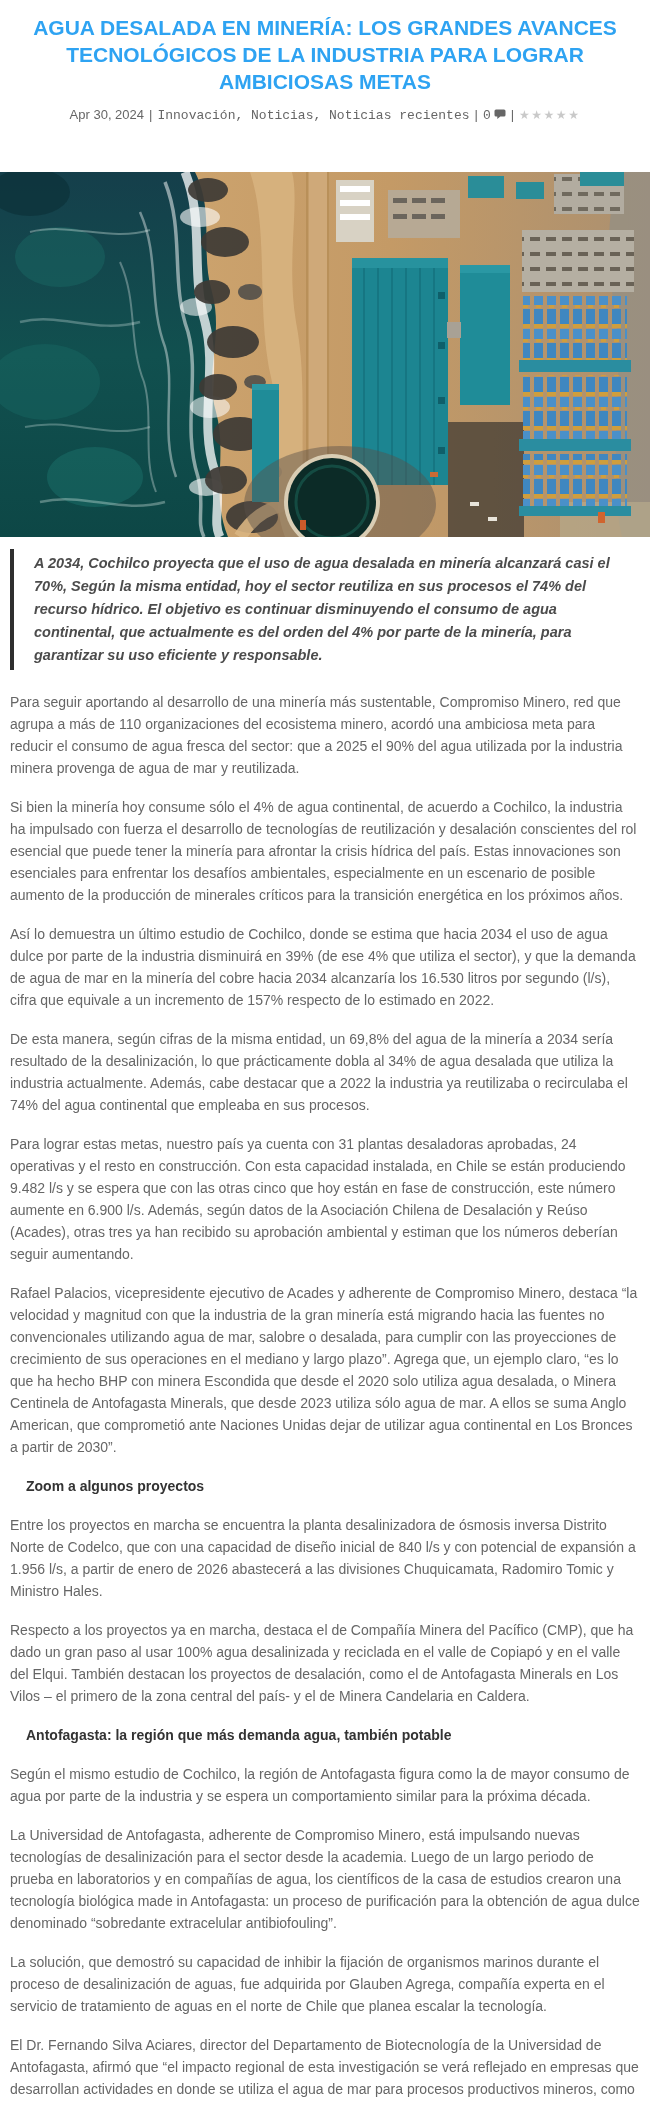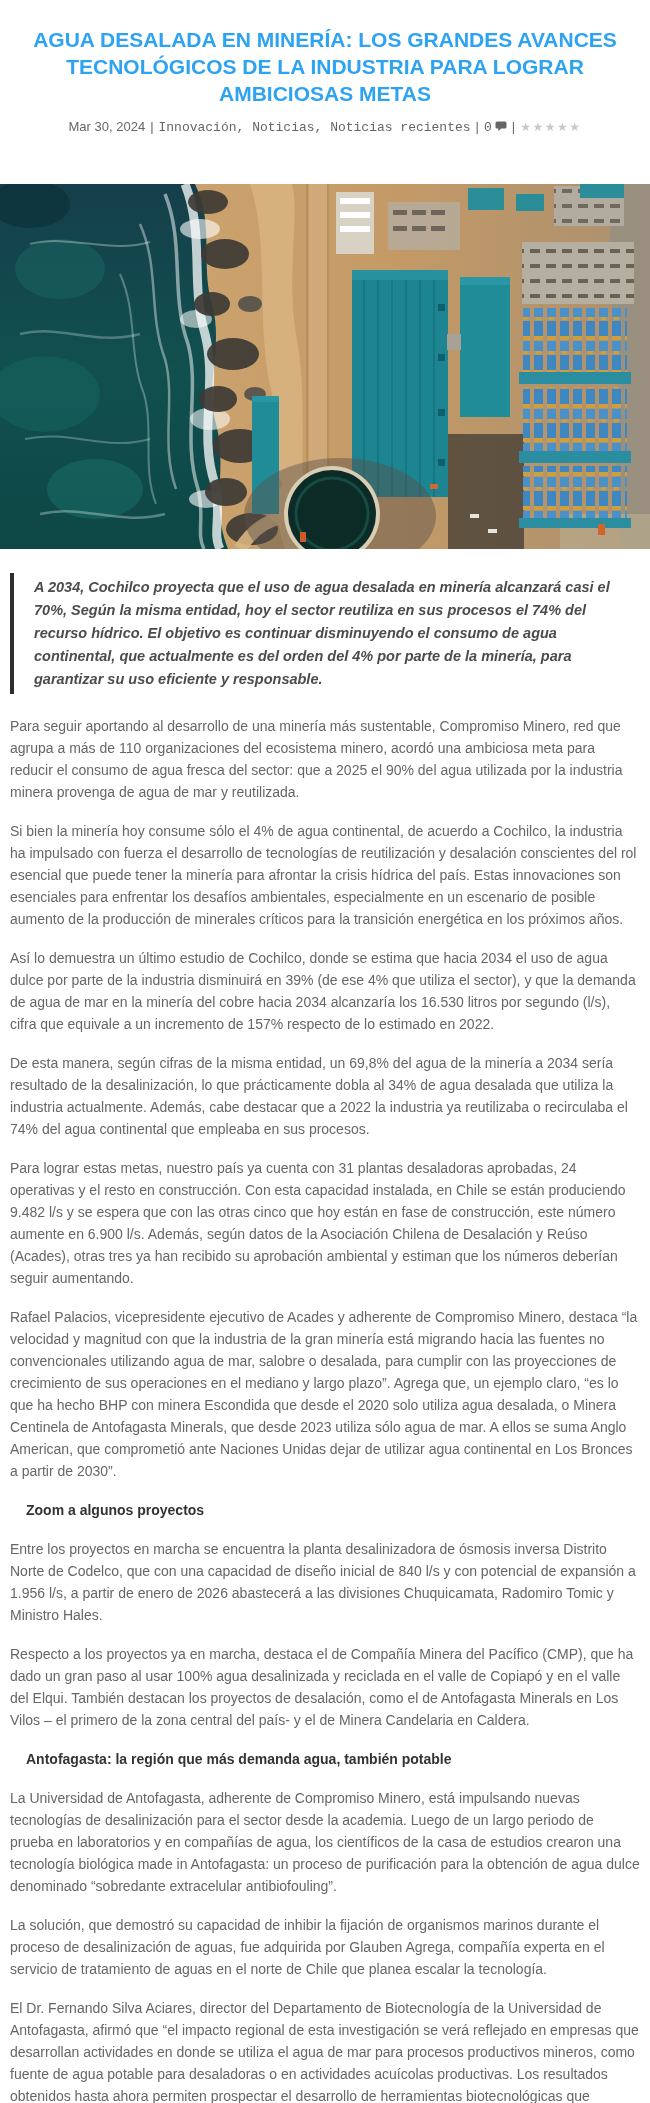--- a/index.html
+++ b/index.html
@@ -1,49 +1,49 @@
 <!DOCTYPE html>
 <html lang="es"><head>
 <meta charset="utf-8">
 <style>
   html,body{margin:0;padding:0;background:#fff;}
   body{font-family:"Liberation Sans","DejaVu Sans",sans-serif;-webkit-font-smoothing:antialiased;}
   .page{width:650px;height:2103px;overflow:hidden;background:#fff;position:relative;}
 
   
-  .post-header{padding:26px 26px 0;text-align:center;}
+  .post-header{padding:14px 26px 0;text-align:center;}
   .post-title{margin:0 auto;max-width:600px;font-size:21px;line-height:27px;font-weight:700;color:#2ea3f2;}
   .post-meta{margin-top:11px;font-size:13px;line-height:17px;color:#666;}
   .post-meta a{color:#666;text-decoration:none;font-family:Liberation Mono, monospace;}
   .meta-sep{margin:0 5px;color:#666;}
   .bubble-icon{vertical-align:-1px;margin-left:3px;}
   .meta-stars{font-family:"DejaVu Sans",sans-serif;color:#c9c9c9;font-size:12px;letter-spacing:1.5px;}
 
   
   .hero{margin:48px 0 0;padding:0;}
   .hero svg{display:block;}
 
   
-  .lead-quote{margin:24px 30px 0 10px;border-left:4px solid #2e2e2e;padding:3px 0 3px 20px;
+  .lead-quote{margin:12px 30px 0 10px;border-left:4px solid #2e2e2e;padding:3px 0 3px 20px;
     font-style:italic;font-weight:700;font-size:14.5px;line-height:23px;color:#4c4c4c;}
 
   
   .article-body{padding:21px 10px 0;}
   .article-body p{margin:0 0 17px;font-size:14px;line-height:22px;color:#666;}
   .article-body h4{margin:0 16px 17px;font-size:14px;line-height:22px;font-weight:700;color:#333;}
 </style>
 </head>
 <body>
 
 <main class="page">
 
   <header class="post-header">
     <h1 class="post-title">AGUA DESALADA EN MINERÍA: LOS GRANDES AVANCES TECNOLÓGICOS DE LA INDUSTRIA PARA LOGRAR AMBICIOSAS METAS</h1>
     <div class="post-meta">
-      <span class="meta-date">Mar 30, 2024</span><span class="meta-sep">|</span><a class="meta-cats" href="#">Innovación, Noticias, Noticias recientes</a><span class="meta-sep">|</span><a class="meta-comments" href="#"><span>0</span><svg class="bubble-icon" width="12" height="11" viewBox="0 0 12 11">
+      <span class="meta-date">Apr 30, 2024</span><span class="meta-sep">|</span><a class="meta-cats" href="#">Innovación, Noticias, Noticias recientes</a><span class="meta-sep">|</span><a class="meta-comments" href="#"><span>0</span><svg class="bubble-icon" width="12" height="11" viewBox="0 0 12 11">
             <path d="M2 0.5h8a1.5 1.5 0 0 1 1.5 1.5v4a1.5 1.5 0 0 1-1.5 1.5H6.3L3.3 10V7.5H2A1.5 1.5 0 0 1 .5 6V2A1.5 1.5 0 0 1 2 .5z" fill="#666"></path>
           </svg></a><span class="meta-sep">|</span><span class="meta-stars">★★★★★</span>
     </div>
   </header>
 
   <figure class="hero">
     <svg width="650" height="365" viewBox="0 0 650 365" role="img">
       <defs>
         <linearGradient id="sea" x1="0" y1="0" x2="0" y2="1">
           <stop offset="0" stop-color="#153f4b"></stop>
@@ -192,18 +192,19 @@
     <p>Para seguir aportando al desarrollo de una minería más sustentable, Compromiso Minero, red que agrupa a más de 110 organizaciones del ecosistema minero, acordó una ambiciosa meta para reducir el consumo de agua fresca del sector: que a 2025 el 90% del agua utilizada por la industria minera provenga de agua de mar y reutilizada.</p>
     <p>Si bien la minería hoy consume sólo el 4% de agua continental, de acuerdo a Cochilco, la industria ha impulsado con fuerza el desarrollo de tecnologías de reutilización y desalación conscientes del rol esencial que puede tener la minería para afrontar la crisis hídrica del país. Estas innovaciones son esenciales para enfrentar los desafíos ambientales, especialmente en un escenario de posible aumento de la producción de minerales críticos para la transición energética en los próximos años.</p>
     <p>Así lo demuestra un último estudio de Cochilco, donde se estima que hacia 2034 el uso de agua dulce por parte de la industria disminuirá en 39% (de ese 4% que utiliza el sector), y que la demanda de agua de mar en la minería del cobre hacia 2034 alcanzaría los 16.530 litros por segundo (l/s), cifra que equivale a un incremento de 157% respecto de lo estimado en 2022.</p>
     <p>De esta manera, según cifras de la misma entidad, un 69,8% del agua de la minería a 2034 sería resultado de la desalinización, lo que prácticamente dobla al 34% de agua desalada que utiliza la industria actualmente. Además, cabe destacar que a 2022 la industria ya reutilizaba o recirculaba el 74% del agua continental que empleaba en sus procesos.</p>
     <p>Para lograr estas metas, nuestro país ya cuenta con 31 plantas desaladoras aprobadas, 24 operativas y el resto en construcción. Con esta capacidad instalada, en Chile se están produciendo 9.482 l/s y se espera que con las otras cinco que hoy están en fase de construcción, este número aumente en 6.900 l/s. Además, según datos de la Asociación Chilena de Desalación y Reúso (Acades), otras tres ya han recibido su aprobación ambiental y estiman que los números deberían seguir aumentando.</p>
     <p>Rafael Palacios, vicepresidente ejecutivo de Acades y adherente de Compromiso Minero, destaca “la velocidad y magnitud con que la industria de la gran minería está migrando hacia las fuentes no convencionales utilizando agua de mar, salobre o desalada, para cumplir con las proyecciones de crecimiento de sus operaciones en el mediano y largo plazo”. Agrega que, un ejemplo claro, “es lo que ha hecho BHP con minera Escondida que desde el 2020 solo utiliza agua desalada, o Minera Centinela de Antofagasta Minerals, que desde 2023 utiliza sólo agua de mar. A ellos se suma Anglo American, que comprometió ante Naciones Unidas dejar de utilizar agua continental en Los Bronces a partir de 2030”.</p>
     <h4>Zoom a algunos proyectos</h4>
     <p>Entre los proyectos en marcha se encuentra la planta desalinizadora de ósmosis inversa Distrito Norte de Codelco, que con una capacidad de diseño inicial de 840 l/s y con potencial de expansión a 1.956 l/s, a partir de enero de 2026 abastecerá a las divisiones Chuquicamata, Radomiro Tomic y Ministro Hales.</p>
     <p>Respecto a los proyectos ya en marcha, destaca el de Compañía Minera del Pacífico (CMP), que ha dado un gran paso al usar 100% agua desalinizada y reciclada en el valle de Copiapó y en el valle del Elqui. También destacan los proyectos de desalación, como el de Antofagasta Minerals en Los Vilos – el primero de la zona central del país- y el de Minera Candelaria en Caldera.</p>
     <h4>Antofagasta: la región que más demanda agua, también potable</h4>
+    <p>Según el mismo estudio de Cochilco, la región de Antofagasta figura como la de mayor consumo de agua por parte de la industria y se espera un comportamiento similar para la próxima década.</p>
     <p>La Universidad de Antofagasta, adherente de Compromiso Minero, está impulsando nuevas tecnologías de desalinización para el sector desde la academia. Luego de un largo periodo de prueba en laboratorios y en compañías de agua, los científicos de la casa de estudios crearon una tecnología biológica made in Antofagasta: un proceso de purificación para la obtención de agua dulce denominado “sobredante extracelular antibiofouling”.</p>
     <p>La solución, que demostró su capacidad de inhibir la fijación de organismos marinos durante el proceso de desalinización de aguas, fue adquirida por Glauben Agrega, compañía experta en el servicio de tratamiento de aguas en el norte de Chile que planea escalar la tecnología.</p>
     <p>El Dr. Fernando Silva Aciares, director del Departamento de Biotecnología de la Universidad de Antofagasta, afirmó que “el impacto regional de esta investigación se verá reflejado en empresas que desarrollan actividades en donde se utiliza el agua de mar para procesos productivos mineros, como fuente de agua potable para desaladoras o en actividades acuícolas productivas. Los resultados obtenidos hasta ahora permiten prospectar el desarrollo de herramientas biotecnológicas que puedan utilizarse en la industria acuícola, minera y sanitaria, sin efectos negativos para el ecosistema”.</p>
   </section>
 
 </main>
 
 </body></html>

